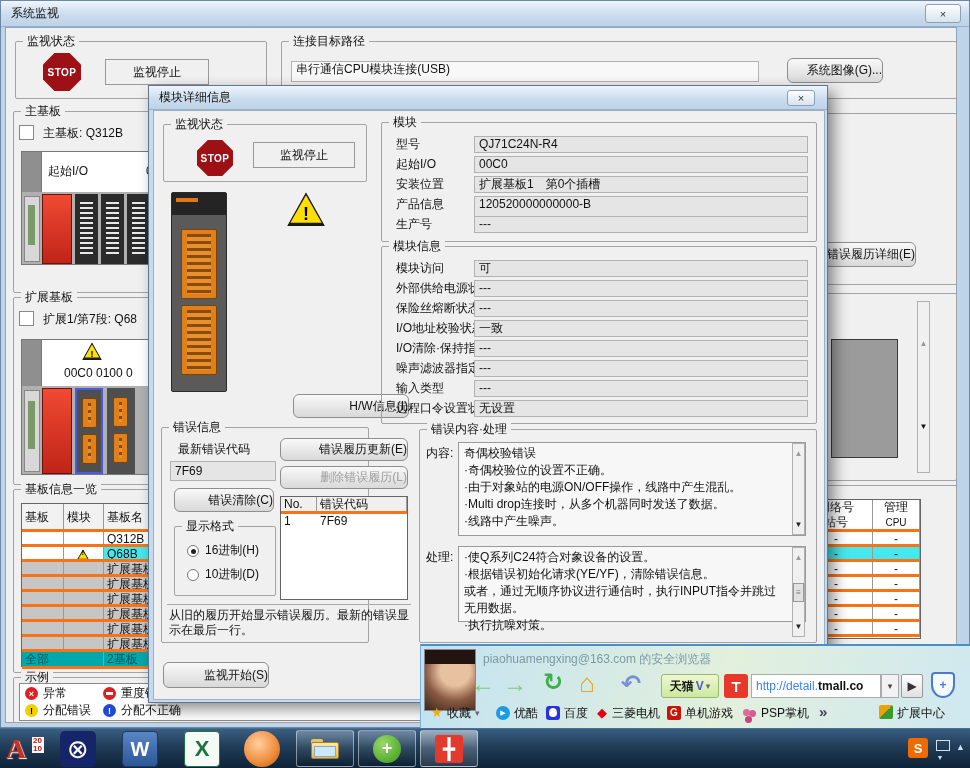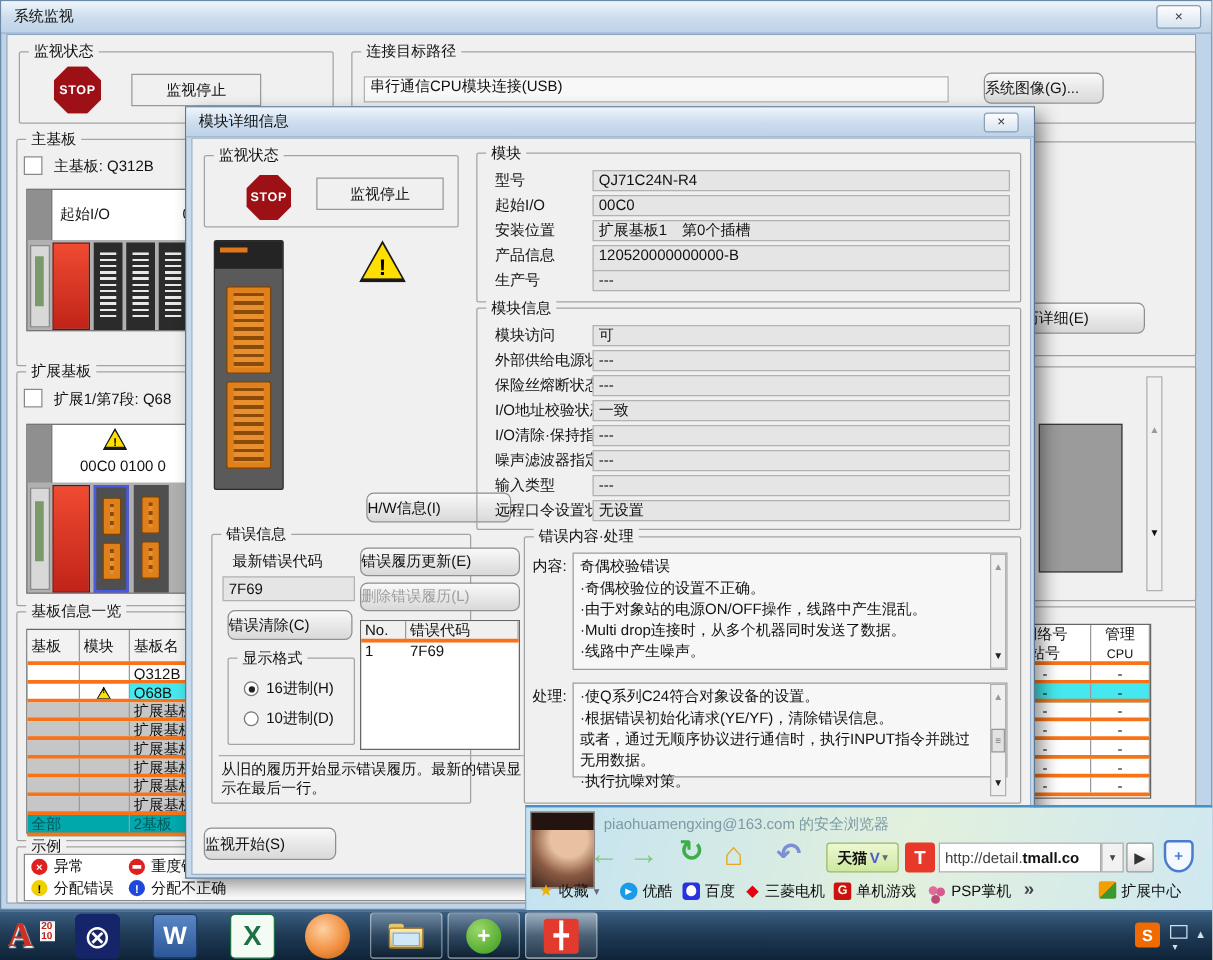--- a/index.html
+++ b/index.html
@@ -2,21 +2,21 @@
 <html><head>
 <meta charset="utf-8">
 <style>
 *{margin:0;padding:0;box-sizing:border-box}
 html,body{width:970px;height:768px;overflow:hidden}
 #screen{position:relative;width:970px;height:768px;background:#9ab4cc;font-family:"Liberation Sans","DejaVu Sans",sans-serif;font-size:12px;color:#111}
 .abs{position:absolute}
 .lbl{position:absolute;white-space:nowrap;line-height:15px}
 .grp{position:absolute;border:1px solid #a3a3a3;border-radius:2px}
 .grp>.grp-label{position:absolute;top:-8px;left:7px;background:#f0f0f0;padding:0 4px;line-height:14px;white-space:nowrap}
-.btn{position:absolute;display:flex;align-items:center;justify-content:flex-start;border:1px solid #8e8e8e;border-radius:6px;background:linear-gradient(#f9f9f9,#eaeaea 45%,#d9d9d9);white-space:nowrap;cursor:default}
+.btn{position:absolute;display:flex;align-items:center;justify-content:flex-end;border:1px solid #8e8e8e;border-radius:6px;background:linear-gradient(#f9f9f9,#eaeaea 45%,#d9d9d9);white-space:nowrap;cursor:default}
 .btn.disabled{color:#9e9e9e}
 .field{position:absolute;border:1px solid #b2b2b2;background:#e5e5e5;line-height:15px;padding:0 4px;white-space:nowrap;overflow:hidden}
 .checkbox{position:absolute;width:15px;height:15px;background:#fff;border:1px solid #888}
 .radio{position:absolute;width:12px;height:12px;border:1px solid #777;border-radius:50%;background:#fff}
 .radio.on::after{content:"";display:block;width:5px;height:5px;background:#222;border-radius:50%;margin:2.5px auto}
 .octagon{position:absolute;display:flex;align-items:center;justify-content:center;background:#9c1016;color:#fff;font-weight:bold;font-size:10px;letter-spacing:.5px;clip-path:polygon(30% 0,70% 0,100% 30%,100% 70%,70% 100%,30% 100%,0 70%,0 30%)}
 .warn{position:absolute;clip-path:polygon(50% 0,100% 100%,0 100%)}
 .warn>i{position:absolute;inset:0;clip-path:polygon(50% 0,100% 100%,0 100%);background:#1a1a1a}
 .warn>u{position:absolute;inset:2px;clip-path:polygon(50% 4%,96% 96%,4% 96%);background:#ffdf00;text-decoration:none}
 .warn>b{position:absolute;left:0;right:0;bottom:1px;text-align:center;color:#000;font-weight:bold;font-style:normal}
@@ -310,21 +310,21 @@
       <span class="lbl" style="left:14px;top:94px">I/O清除·保持指定</span>
       <div class="field" style="left:92px;top:93px;width:334px;height:17px"><span>---</span></div>
       <span class="lbl" style="left:14px;top:114px">噪声滤波器指定</span>
       <div class="field" style="left:92px;top:113px;width:334px;height:17px"><span>---</span></div>
       <span class="lbl" style="left:14px;top:134px">输入类型</span>
       <div class="field" style="left:92px;top:133px;width:334px;height:17px"><span>---</span></div>
       <span class="lbl" style="left:14px;top:154px">远程口令设置状态</span>
       <div class="field" style="left:92px;top:153px;width:334px;height:17px"><span>无设置</span></div>
     </div>
 
-    <div class="grp" style="left:20px;top:341px;width:208px;height:216px">
+    <div class="grp" style="left:12px;top:341px;width:208px;height:216px">
       <span class="grp-label">错误信息</span>
       <span class="lbl" style="left:16px;top:14px">最新错误代码</span>
       <div class="field" style="left:8px;top:33px;width:106px;height:20px;line-height:18px">
         <span>7F69</span>
       </div>
       <div class="btn" style="left:118px;top:10px;width:128px;height:23px">
         <span>错误履历更新(E)</span>
       </div>
       <div class="btn disabled" style="left:118px;top:38px;width:128px;height:23px">
         <span>删除错误履历(L)</span>
@@ -399,21 +399,21 @@
     <div class="abs" style="left:240px;top:28px;width:58px;height:24px;border:1px solid #9ab86a;border-radius:3px;background:linear-gradient(#eef8d2,#cde89e);display:flex;align-items:center;justify-content:center;gap:2px">
       <b>天猫</b>
 
       <b style="color:#4a5ad8">V</b>
       <span style="font-size:9px;color:#667">▾</span>
     </div>
     <div class="abs" style="left:303px;top:28px;width:24px;height:24px;background:#e8382a;border-radius:3px;color:#fff;font-weight:bold;display:flex;align-items:center;justify-content:center;font-size:15px">
       <span>T</span>
     </div>
     <div class="abs" style="left:330px;top:28px;width:130px;height:24px;background:#fff;border:1px solid #aaa;line-height:22px;padding:0 4px;overflow:hidden;white-space:nowrap">
-      <span style="color:#404040">http://detail.</span><b style="color:#111">tmall.co</b>
+      <span style="color:#3b82f6">http://detail.</span><b style="color:#111">tmall.co</b>
     </div>
     <div class="abs" style="left:460px;top:28px;width:18px;height:24px;background:#f2f2f2;border:1px solid #aaa;display:flex;align-items:center;justify-content:center;font-size:9px;color:#444">
       <span>▾</span>
     </div>
     <div class="abs" style="left:480px;top:28px;width:22px;height:24px;background:linear-gradient(#fff,#e0e0e0);border:1px solid #999;border-radius:2px;display:flex;align-items:center;justify-content:center;color:#333">
       <span>▶</span>
     </div>
     <div class="abs" style="left:510px;top:26px;width:24px;height:26px;background:#f4f8ff;border:2px solid #4a7bd0;border-radius:4px 4px 50% 50%;display:flex;align-items:center;justify-content:center;color:#4a7bd0;font-weight:bold">
       <span>+</span>
     </div>

